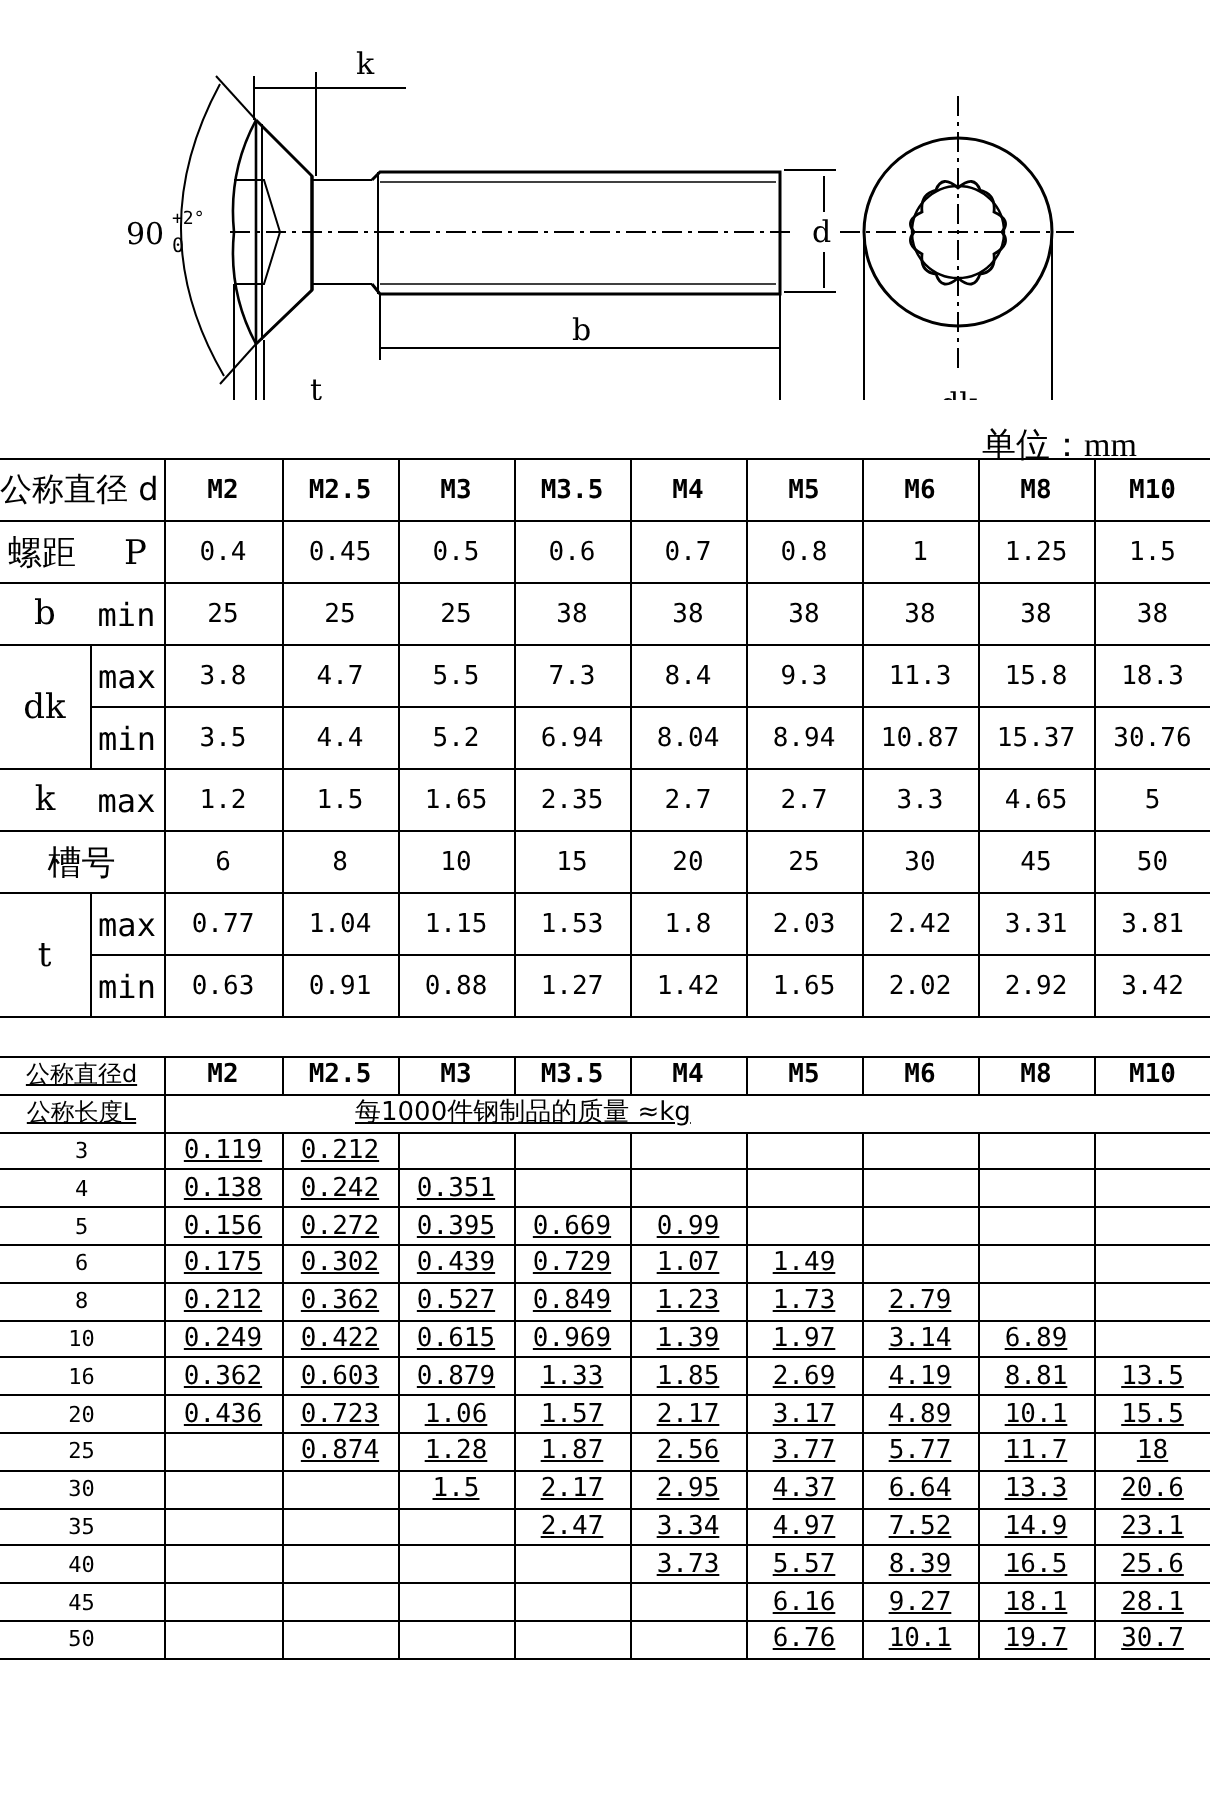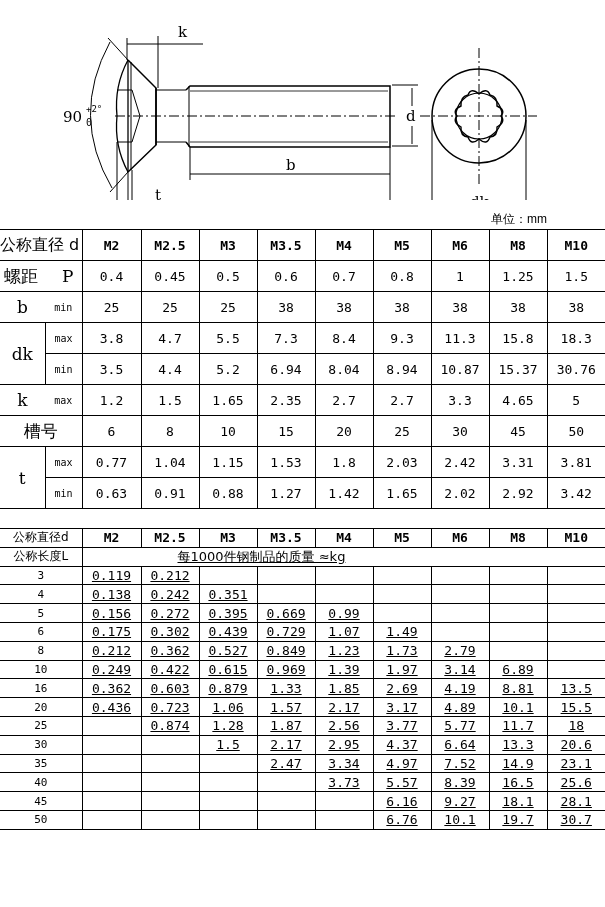--- a/index.html
+++ b/index.html
@@ -1,32 +1,32 @@
 <!DOCTYPE html>
 <html><head>
 <meta charset="utf-8">
 <style>
   html, body { margin:0; padding:0; background:#ffffff; }
   body { width:605px; height:907px; position:relative; overflow:hidden;
          font-family:"DejaVu Sans Mono","Liberation Mono",monospace; color:#000; }
   #drawing { position:absolute; left:0; top:0; width:605px; height:200px; }
-  #unit { position:absolute; left:491px; top:211px; font-size:12px;
-          font-family:Liberation Sans, sans-serif; }
+  #unit { position:absolute; left:491px; top:211px; font-size:17px;
+          font-family:Liberation Serif, serif; }
   table { border-collapse:collapse; position:absolute; left:0; table-layout:fixed; }
   td { border:1px solid #000; padding:0; text-align:center; white-space:nowrap; overflow:hidden; }
   #spec-table { top:229px; width:605px; }
   #spec-table td { height:30px; font-size:13px; }
   #spec-table td.lbl { font-family:"DejaVu Sans","Liberation Sans",sans-serif; font-size:17px; font-weight:normal; }
-  #spec-table td.sub { font-size:10px; }
+  #spec-table td.sub { font-size:16px; }
   #spec-table td.hdr { font-size:13px; font-weight:bold; }
   #spec-table tr td:first-child { border-left:none;margin-left:36px; }
   #spec-table tr td:last-child { border-right:none; }
   #mass-table { top:528px; width:605px; }
   #mass-table td { height:17.8px; font-size:13px; line-height:17px; }
-  #mass-table td.lbl { font-family:"DejaVu Sans","Liberation Sans",sans-serif; font-size:12px; }
+  #mass-table td.lbl { font-family:"DejaVu Sans","Liberation Sans",sans-serif; font-size:12px; text-decoration:underline; }
   #mass-table td.len { font-size:11px; }
   #mass-table td.hdr { font-weight:bold; }
   #mass-table td.val { text-decoration:underline; }
   #mass-table td.caption { text-align:left; padding-left:95px; font-family:"DejaVu Sans","Liberation Sans",sans-serif; font-size:13px; text-decoration:underline; }
   #mass-table tr td:first-child { border-left:none; }
   #mass-table tr td:last-child { border-right:none; }
   .dimlabel { font-family:"DejaVu Serif","Liberation Serif",serif; font-size:15px; }
 </style>
 </head>
 <body>

